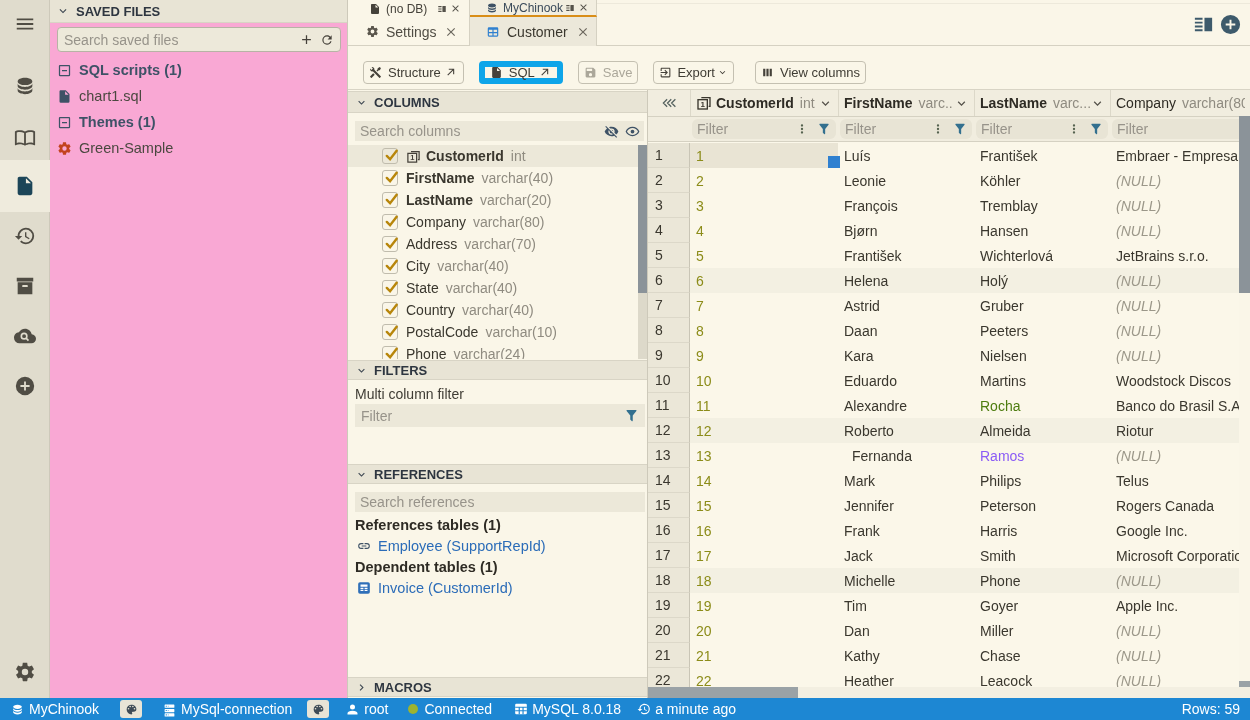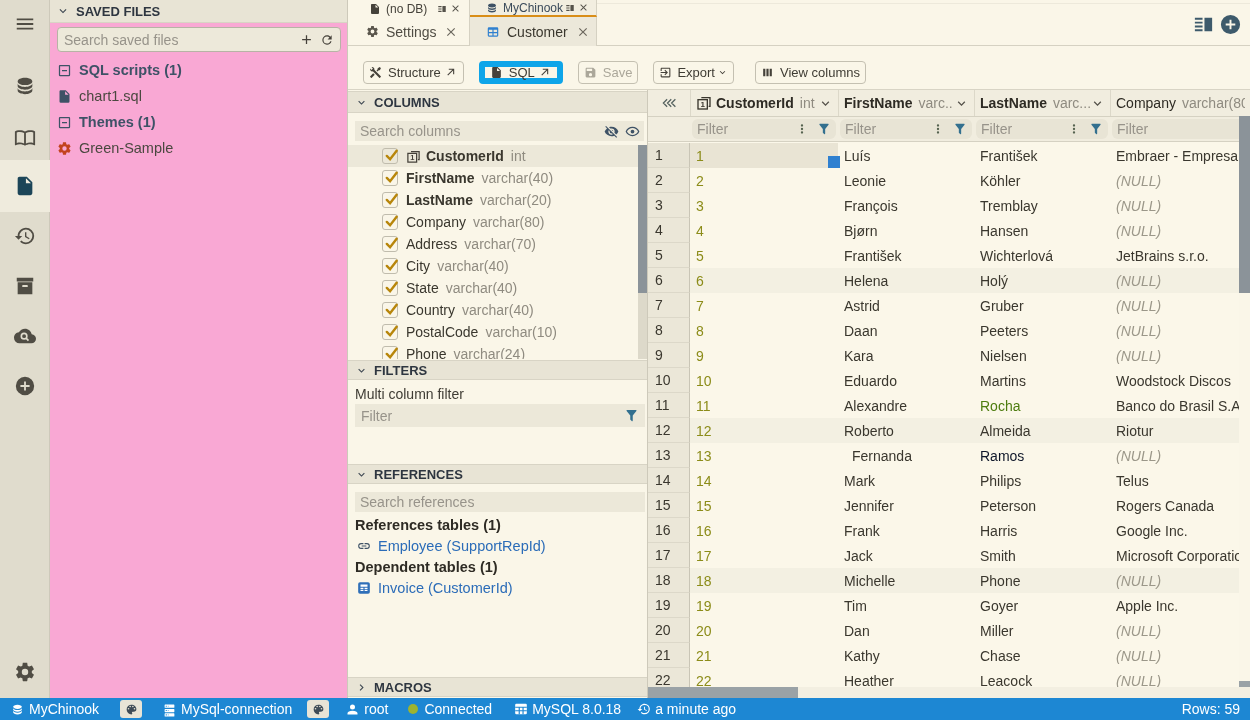--- a/index.html
+++ b/index.html
@@ -446,21 +446,21 @@
 <div class="abs flex" style="left:0;top:0;width:42px;height:25px;background:#EBE7D8;border-bottom:1px solid #DCD8C9;border-right:1px solid #C9C5B6;padding-left:7px;color:#3A372E;">12</div>
 <div class="abs flex ellip" style="left:42px;top:0;width:148px;height:25px;padding-left:6px;color:#8C8C19;">12</div>
 <div class="abs flex ellip" style="left:190px;top:0;width:136px;height:25px;padding-left:6px;color:#3A372E;">Roberto</div>
 <div class="abs flex ellip" style="left:326px;top:0;width:136px;height:25px;padding-left:6px;color:#3A372E;">Almeida</div>
 <div class="abs flex" style="left:462px;top:0;width:141px;height:25px;padding-left:6px;color:#3A372E;white-space:nowrap;overflow:hidden;">Riotur</div>
 </div>
 <div class="abs" style="left:0;top:353px;width:602px;height:25px;background:#FBF7E9;">
 <div class="abs flex" style="left:0;top:0;width:42px;height:25px;background:#EBE7D8;border-bottom:1px solid #DCD8C9;border-right:1px solid #C9C5B6;padding-left:7px;color:#3A372E;">13</div>
 <div class="abs flex ellip" style="left:42px;top:0;width:148px;height:25px;padding-left:6px;color:#8C8C19;">13</div>
 <div class="abs flex ellip" style="left:190px;top:0;width:136px;height:25px;padding-left:6px;color:#3A372E;margin-left:8px;">Fernanda</div>
-<div class="abs flex ellip" style="left:326px;top:0;width:136px;height:25px;padding-left:6px;color:#0f172a;">Ramos</div>
+<div class="abs flex ellip" style="left:326px;top:0;width:136px;height:25px;padding-left:6px;color:#8b5cf6;">Ramos</div>
 <div class="abs flex" style="left:462px;top:0;width:141px;height:25px;padding-left:6px;color:#9B9789;font-style:italic;">(NULL)</div>
 </div>
 <div class="abs" style="left:0;top:378px;width:602px;height:25px;background:#FBF7E9;">
 <div class="abs flex" style="left:0;top:0;width:42px;height:25px;background:#EBE7D8;border-bottom:1px solid #DCD8C9;border-right:1px solid #C9C5B6;padding-left:7px;color:#3A372E;">14</div>
 <div class="abs flex ellip" style="left:42px;top:0;width:148px;height:25px;padding-left:6px;color:#8C8C19;">14</div>
 <div class="abs flex ellip" style="left:190px;top:0;width:136px;height:25px;padding-left:6px;color:#3A372E;">Mark</div>
 <div class="abs flex ellip" style="left:326px;top:0;width:136px;height:25px;padding-left:6px;color:#3A372E;">Philips</div>
 <div class="abs flex" style="left:462px;top:0;width:141px;height:25px;padding-left:6px;color:#3A372E;white-space:nowrap;overflow:hidden;">Telus</div>
 </div>
 <div class="abs" style="left:0;top:403px;width:602px;height:25px;background:#FBF7E9;">

